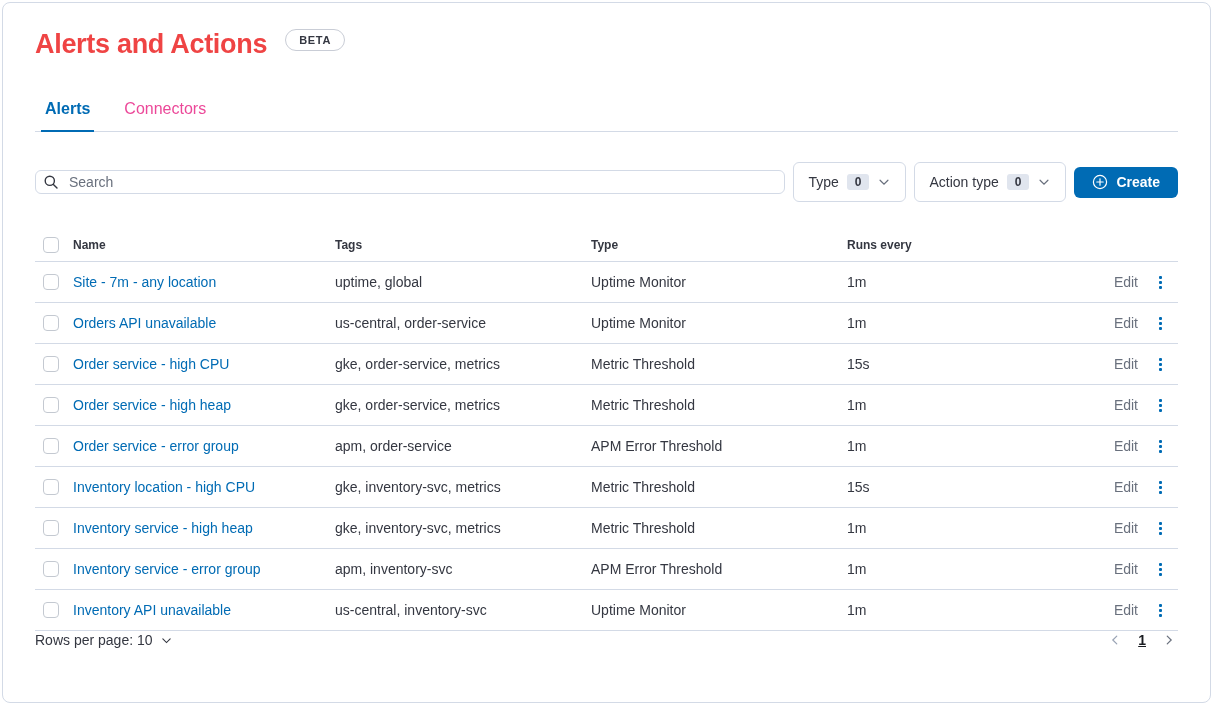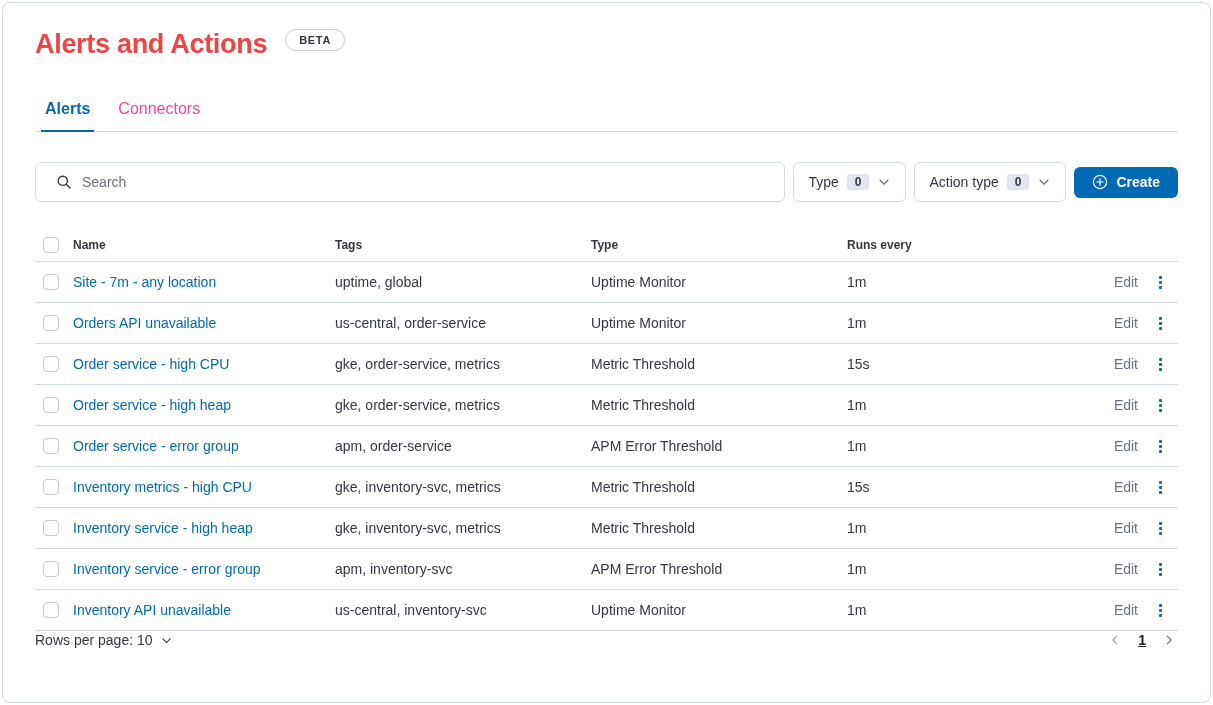--- a/index.html
+++ b/index.html
@@ -15,33 +15,33 @@
   
   .page-header { display: flex; align-items: center; gap: 18px; }
   .page-title { font-size: 27px; font-weight: 600; color: #ef4444; letter-spacing: -0.3px; }
   .beta-badge {
     border: 1px solid #c9cdd6; border-radius: 14px; padding: 4px 13px;
     font-size: 11px; font-weight: 700; letter-spacing: 0.7px; color: #343741;
     transform: translateY(-5px); background: #fff;
   }
 
   
-  .tabs { display: flex; gap: 20px; margin-top: 30px; border-bottom: 1px solid #d3dae6; padding-left: 6px; }
+  .tabs { display: flex; gap: 26px; margin-top: 30px; border-bottom: 1px solid #d3dae6; padding-left: 6px; }
   .tab {
     font-size: 16px; padding: 10px 4px 12px 4px; color: #ec4899; cursor: pointer;
     border: none; background: none; font-family: inherit;
     border-bottom: 2px solid transparent; margin-bottom: -1px;
   }
   .tab.active { color: #006BB4; border-bottom-color: #006BB4; font-weight: 600; }
 
   
   .toolbar { display: flex; gap: 8px; margin-top: 30px; align-items: center; }
   .search-box {
-    flex: 1; display: flex; align-items: center; height: 40px;
-    border: 1px solid #d3dae6; border-radius: 6px; background: #fff; padding: 0 20px; gap: 10px;
+    flex: 1; display: flex; align-items: center; height: 24px;
+    border: 1px solid #d3dae6; border-radius: 6px; background: #fff; padding: 0 7px; gap: 10px;
   }
   .search-box input { border: none; outline: none; flex: 1; font-size: 14px; font-family: inherit; color: #343741; background: transparent; }
   .search-box input::placeholder { color: #69707D; }
   .filter-btn {
     display: flex; align-items: center; gap: 8px; height: 40px;
     border: 1px solid #d3dae6; border-radius: 6px; background: #fff; padding: 0 14px;
     font-size: 14px; color: #343741; cursor: pointer; font-family: inherit;
   }
   .count-badge { background: #e0e5ee; border-radius: 3px; padding: 1px 8px; font-size: 12px; font-weight: 600; color: #343741; }
   .chev { color: #69707D; display: flex; align-items: center; }
@@ -239,21 +239,21 @@
         <span></span>
               <span></span>
               <span></span>
       </button>
     </div>
   </div>
         <div class="t-row">
     <div class="cell check-cell">
             <input type="checkbox" style="">
           </div>
-    <div class="cell"><a class="name-link">Inventory metrics - high CPU</a></div>
+    <div class="cell"><a class="name-link">Inventory location - high CPU</a></div>
     <div class="cell">gke, inventory-svc, metrics</div>
     <div class="cell">Metric Threshold</div>
     <div class="cell">15s</div>
     <div class="cell edit-cell"><span class="edit-link">Edit</span></div>
     <div class="cell kebab-cell">
       <button class="kebab">
         <span></span>
               <span></span>
               <span></span>
       </button>

